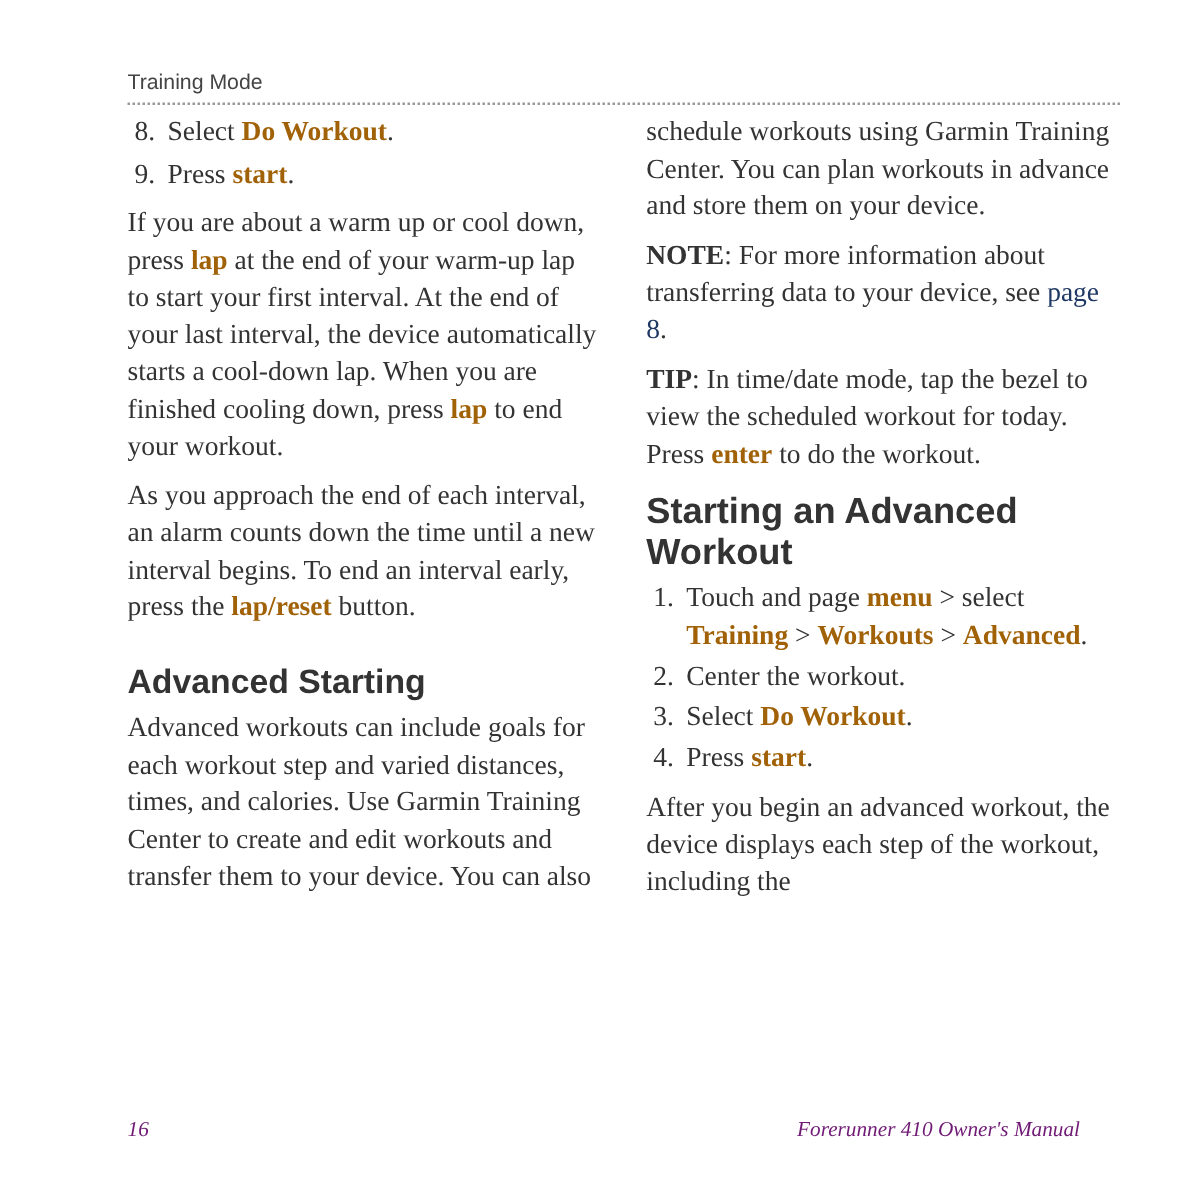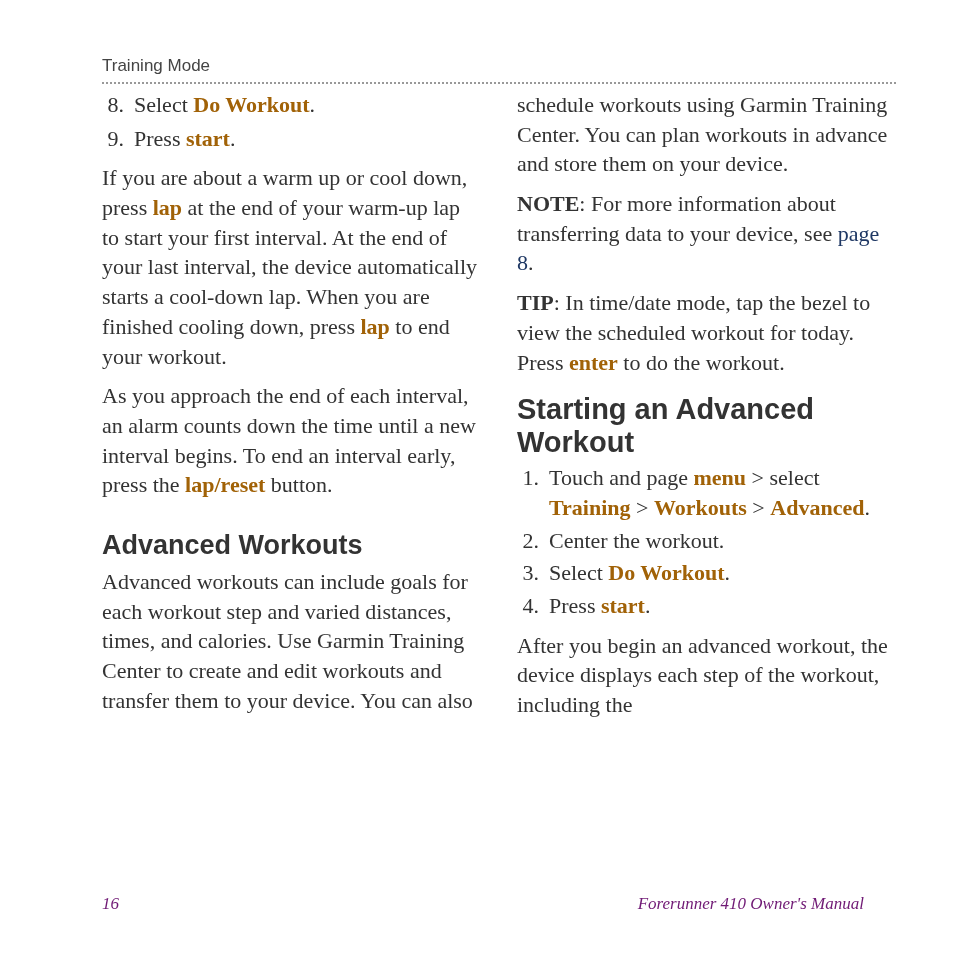--- a/index.html
+++ b/index.html
@@ -122,21 +122,21 @@
       </div>
 
       <p class="para">
         <span>If you are about a warm up or cool down, press </span><span class="bold-blue">lap</span><span> at the end of your warm-up lap to start your first interval. At the end of your last interval, the device automatically starts a cool-down lap. When you are finished cooling down, press </span><span class="bold-blue">lap</span><span> to end your workout.</span>
       </p>
 
       <p class="para">
         <span>As you approach the end of each interval, an alarm counts down the time until a new interval begins. To end an interval early, press the </span><span class="bold-blue">lap/reset</span><span> button.</span>
       </p>
 
-      <h2 class="heading2">Advanced Workouts</h2>
+      <h2 class="heading2">Advanced Starting</h2>
 
       <p class="para nogap">Advanced workouts can include goals for each workout step and varied distances, times, and calories. Use Garmin Training Center to create and edit workouts and transfer them to your device. You can also</p>
     </div>
 
     <div class="column">
 
       <p class="para nogap">schedule workouts using Garmin Training Center. You can plan workouts in advance and store them on your device.</p>
 
       <p class="para">
         <span class="bold-dark">NOTE</span><span>: For more information about transferring data to your device, see </span><span class="blue-link">page 8</span><span>.</span>

